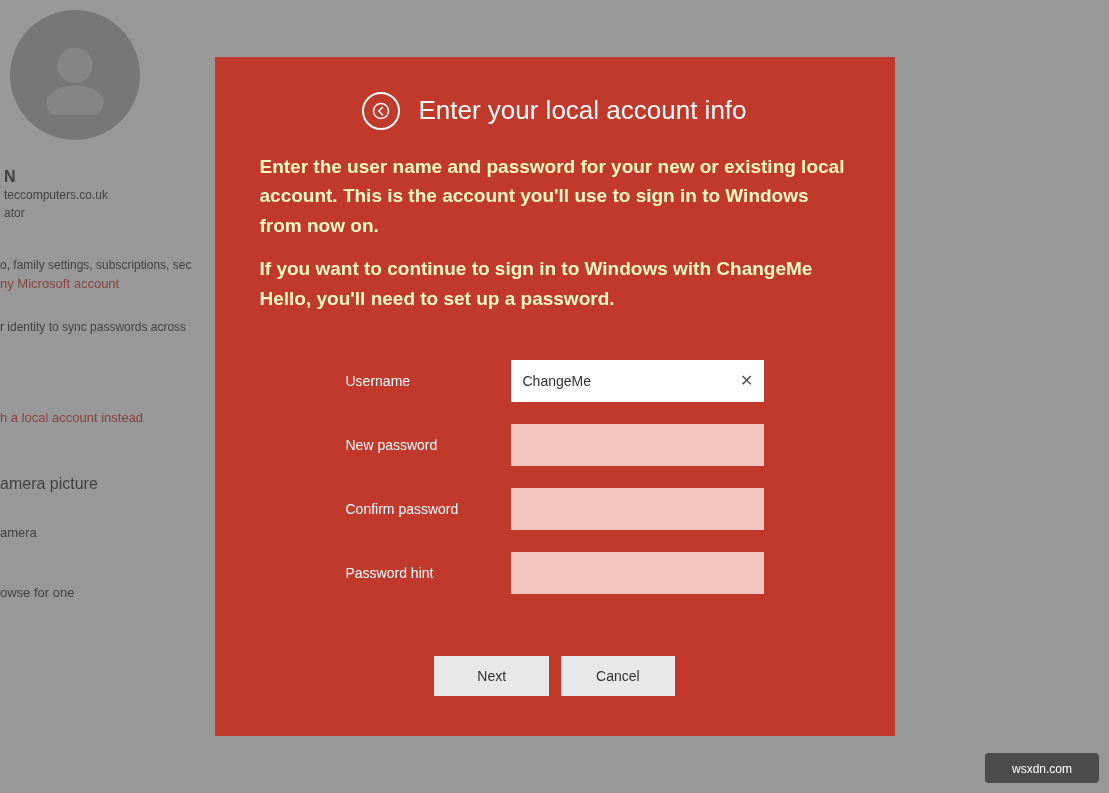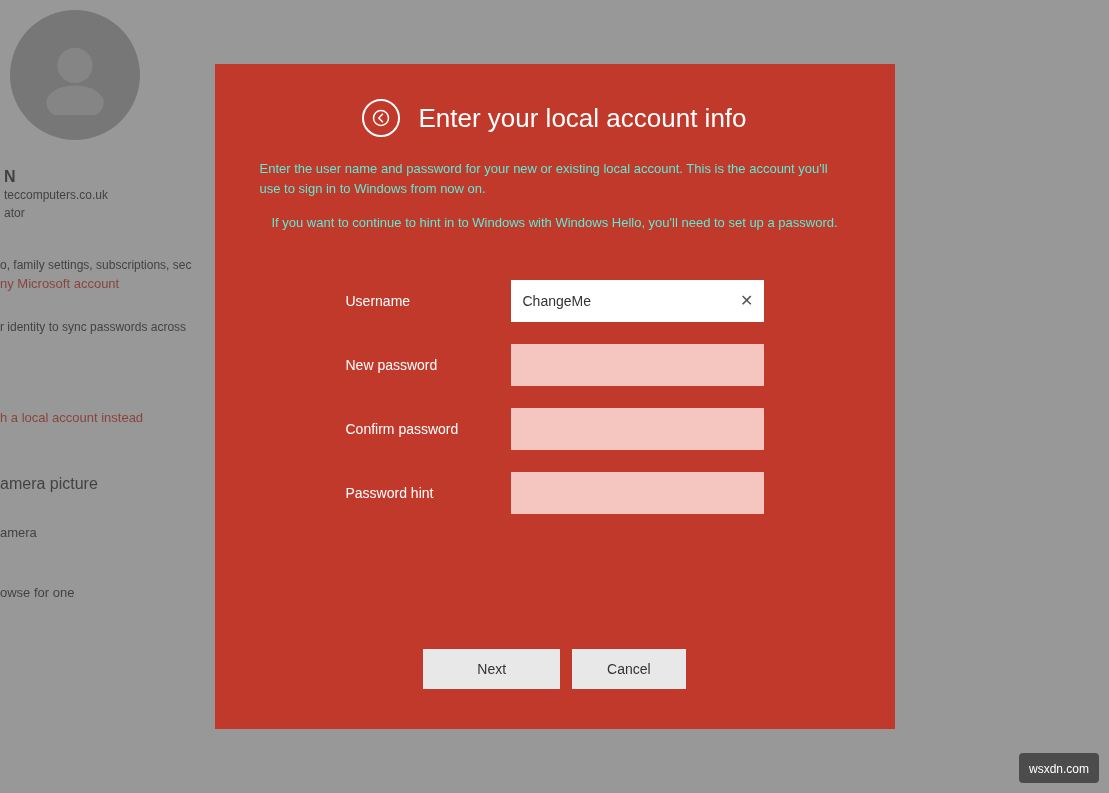--- a/index.html
+++ b/index.html
@@ -108,24 +108,25 @@
     }
 
     .dialog-title {
       color: #fff;
       font-size: 26px;
       font-weight: 300;
     }
 
     
     .dialog-desc {
-      color: #5eead4;
-      font-size: 13px;
+      color: #fef9c3;
+      font-size: 19px;
       line-height: 1.55;
       margin-bottom: 14px;
+      font-weight: bold;
     }
 
     
     .form-section {
       margin-top: 33px;
       flex: 1;
     }
 
     .form-row {
       display: flex;
@@ -179,21 +180,21 @@
       display: flex;
       justify-content: flex-end;
       gap: 12px;
       margin-top: 40px;
     }
 
     .btn-next {
       background: #e8e8e8;
       color: #333;
       border: none;
-      padding: 12px 54px;
+      padding: 12px 43px;
       font-size: 14px;
       cursor: pointer;
       font-family: 'Segoe UI', Arial, sans-serif;
     }
 
     .btn-cancel {
       background: #e8e8e8;
       color: #333;
       border: none;
       padding: 11px 35px;
@@ -202,21 +203,21 @@
       font-family: 'Segoe UI', Arial, sans-serif;
     }
 
     
     .watermark {
       position: absolute;
       bottom: 10px;
       right: 10px;
       z-index: 10;
       background: rgba(0,0,0,0.5);
-      padding: 6px 10px;
+      padding: 6px 27px;
       border-radius: 4px;
     }
 
     .watermark span {
       color: #fff;
       font-size: 12px;
     }
   </style>
 </head>
 <body>
@@ -250,21 +251,21 @@
       <button class="back-btn" title="Back">
         <svg viewBox="0 0 24 24" xmlns="http://www.w3.org/2000/svg">
           <circle cx="12" cy="12" r="10" stroke="#fff" stroke-width="2" fill="none"></circle>
           <polyline points="14,7 9,12 14,17" stroke="#fff" stroke-width="2" fill="none" stroke-linecap="round" stroke-linejoin="round"></polyline>
         </svg>
       </button>
       <h1 class="dialog-title">Enter your local account info</h1>
     </div>
 
     <p class="dialog-desc">Enter the user name and password for your new or existing local account. This is the account you'll use to sign in to Windows from now on.</p>
-    <p class="dialog-desc">If you want to continue to hint in to Windows with Windows Hello, you'll need to set up a password.</p>
+    <p class="dialog-desc">If you want to continue to sign in to Windows with ChangeMe Hello, you'll need to set up a password.</p>
 
     <div class="form-section">
 
       <div class="form-row">
         <label class="form-label">Username</label>
         <div class="form-input-wrapper">
           <input type="text" class="form-input with-value" value="ChangeMe" style="">
           <button class="clear-btn" title="Clear">✕</button>
         </div>
       </div>

